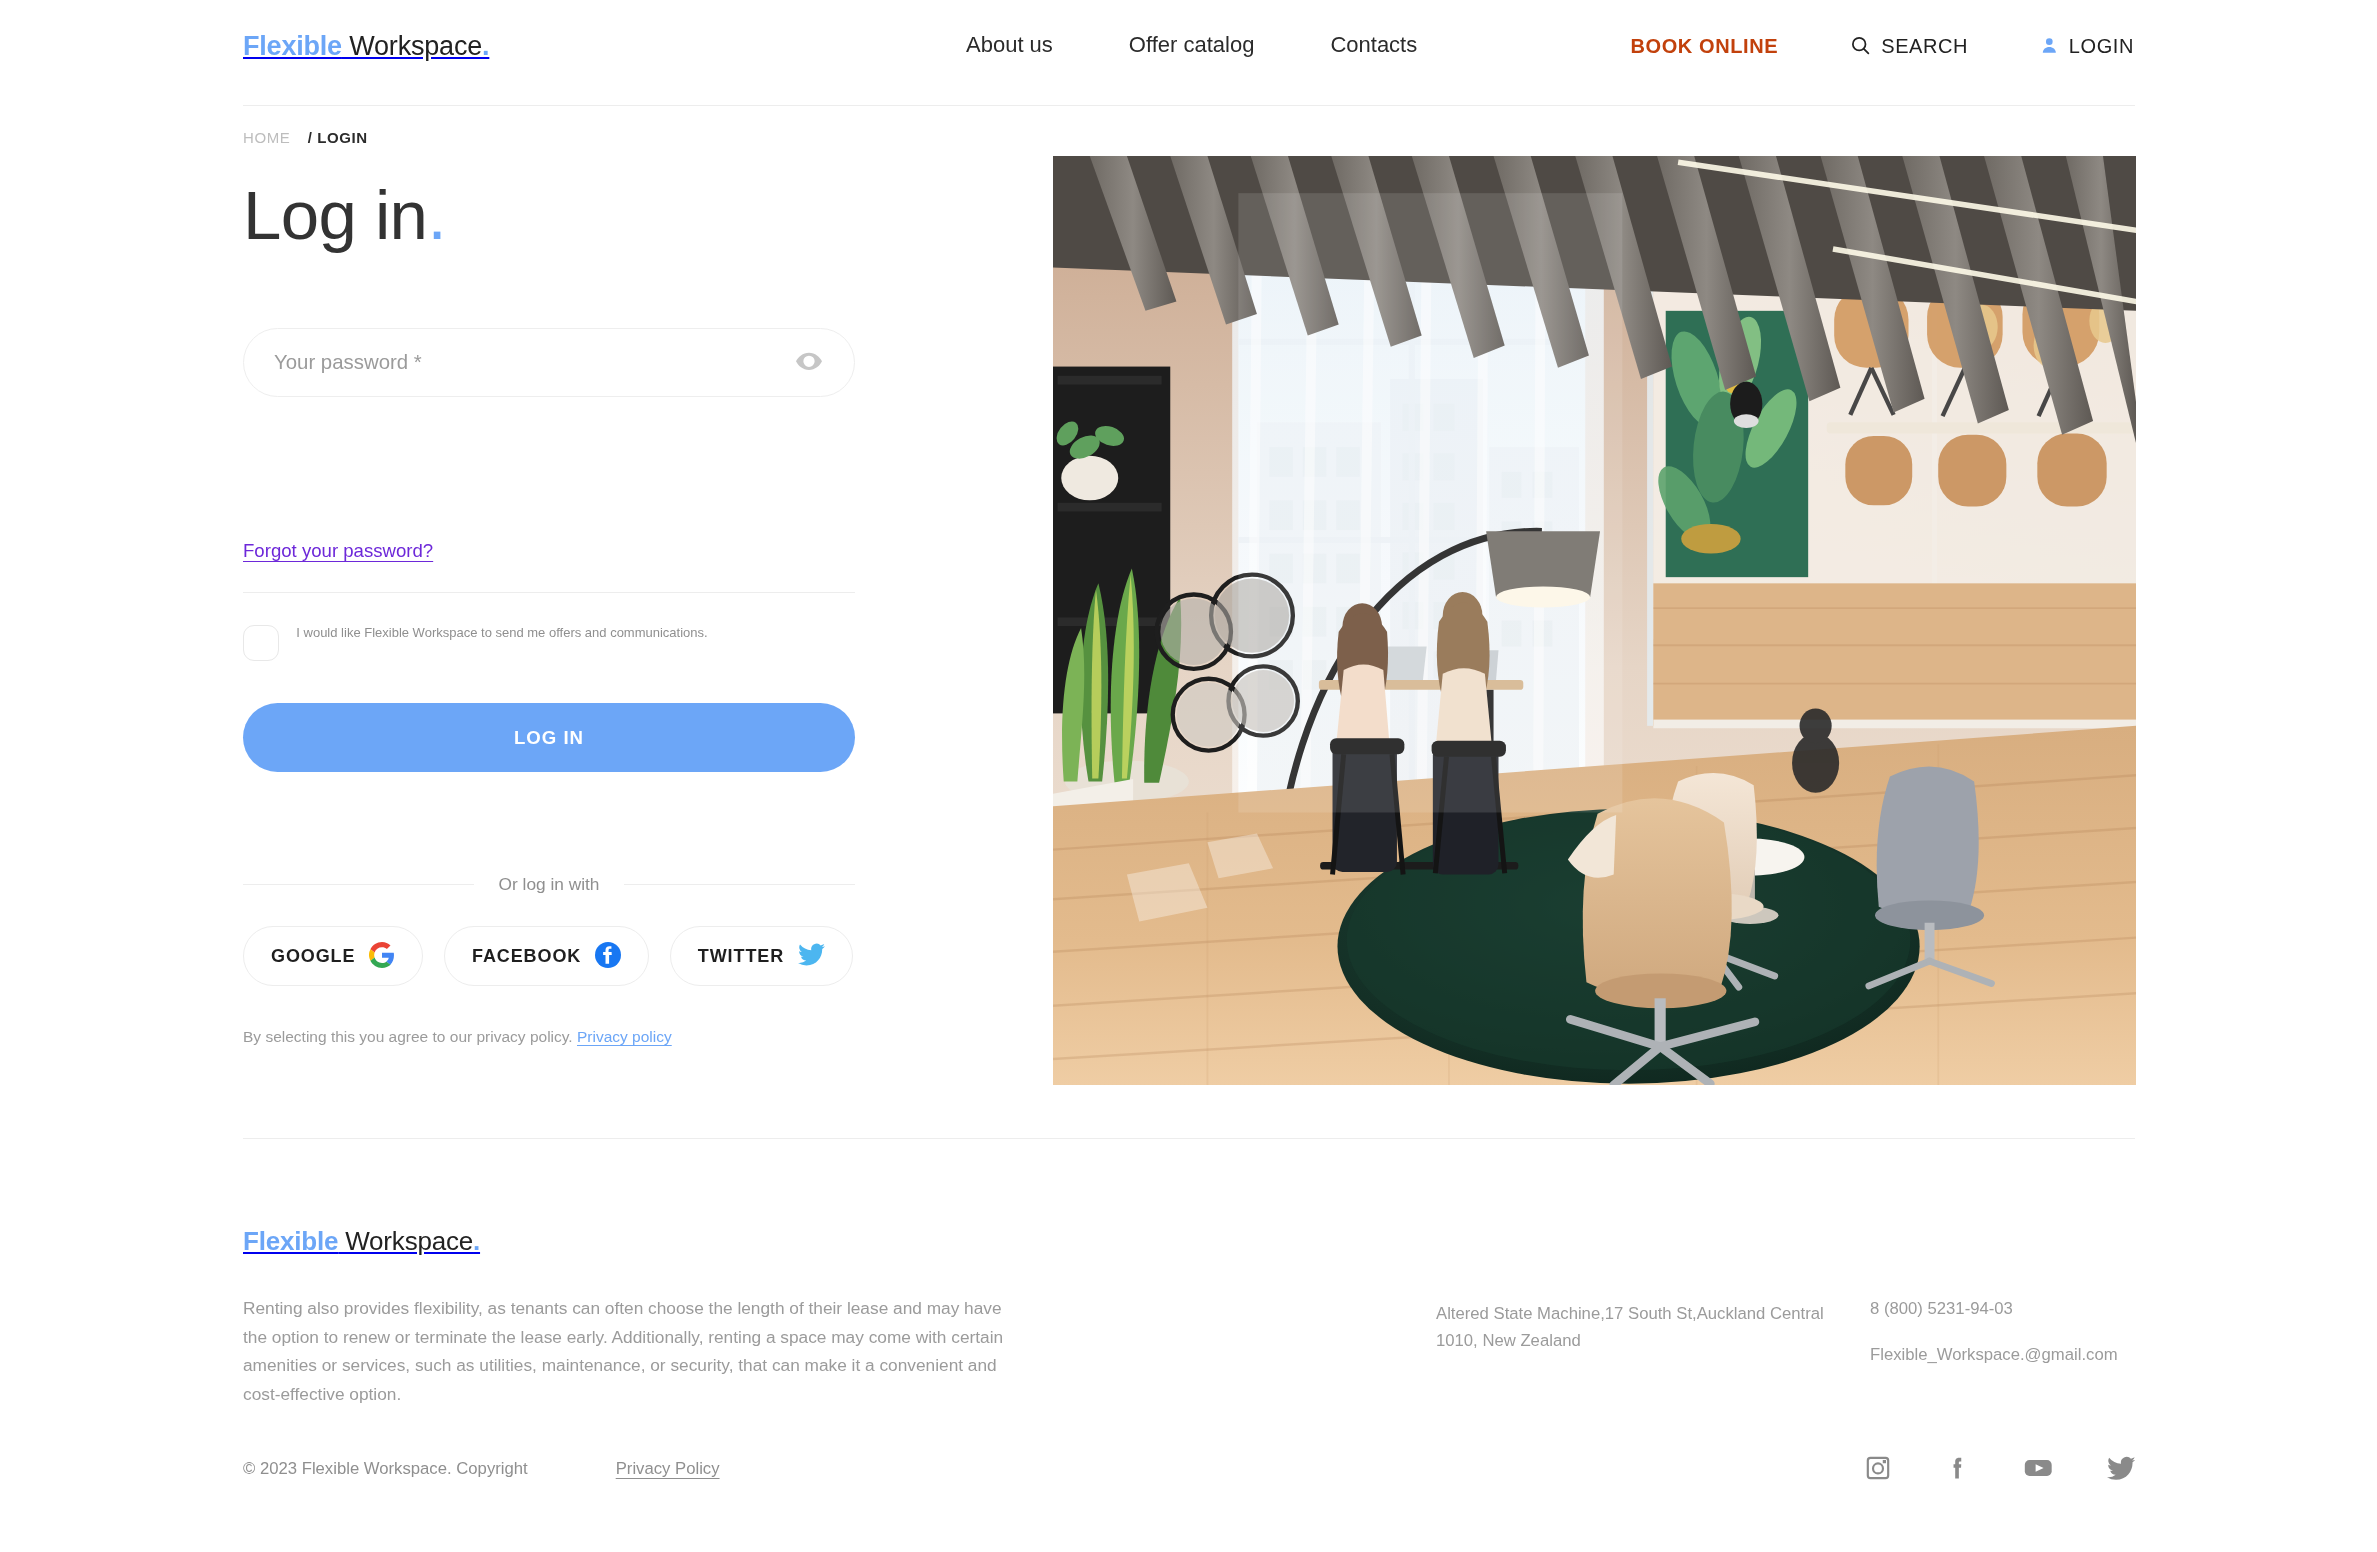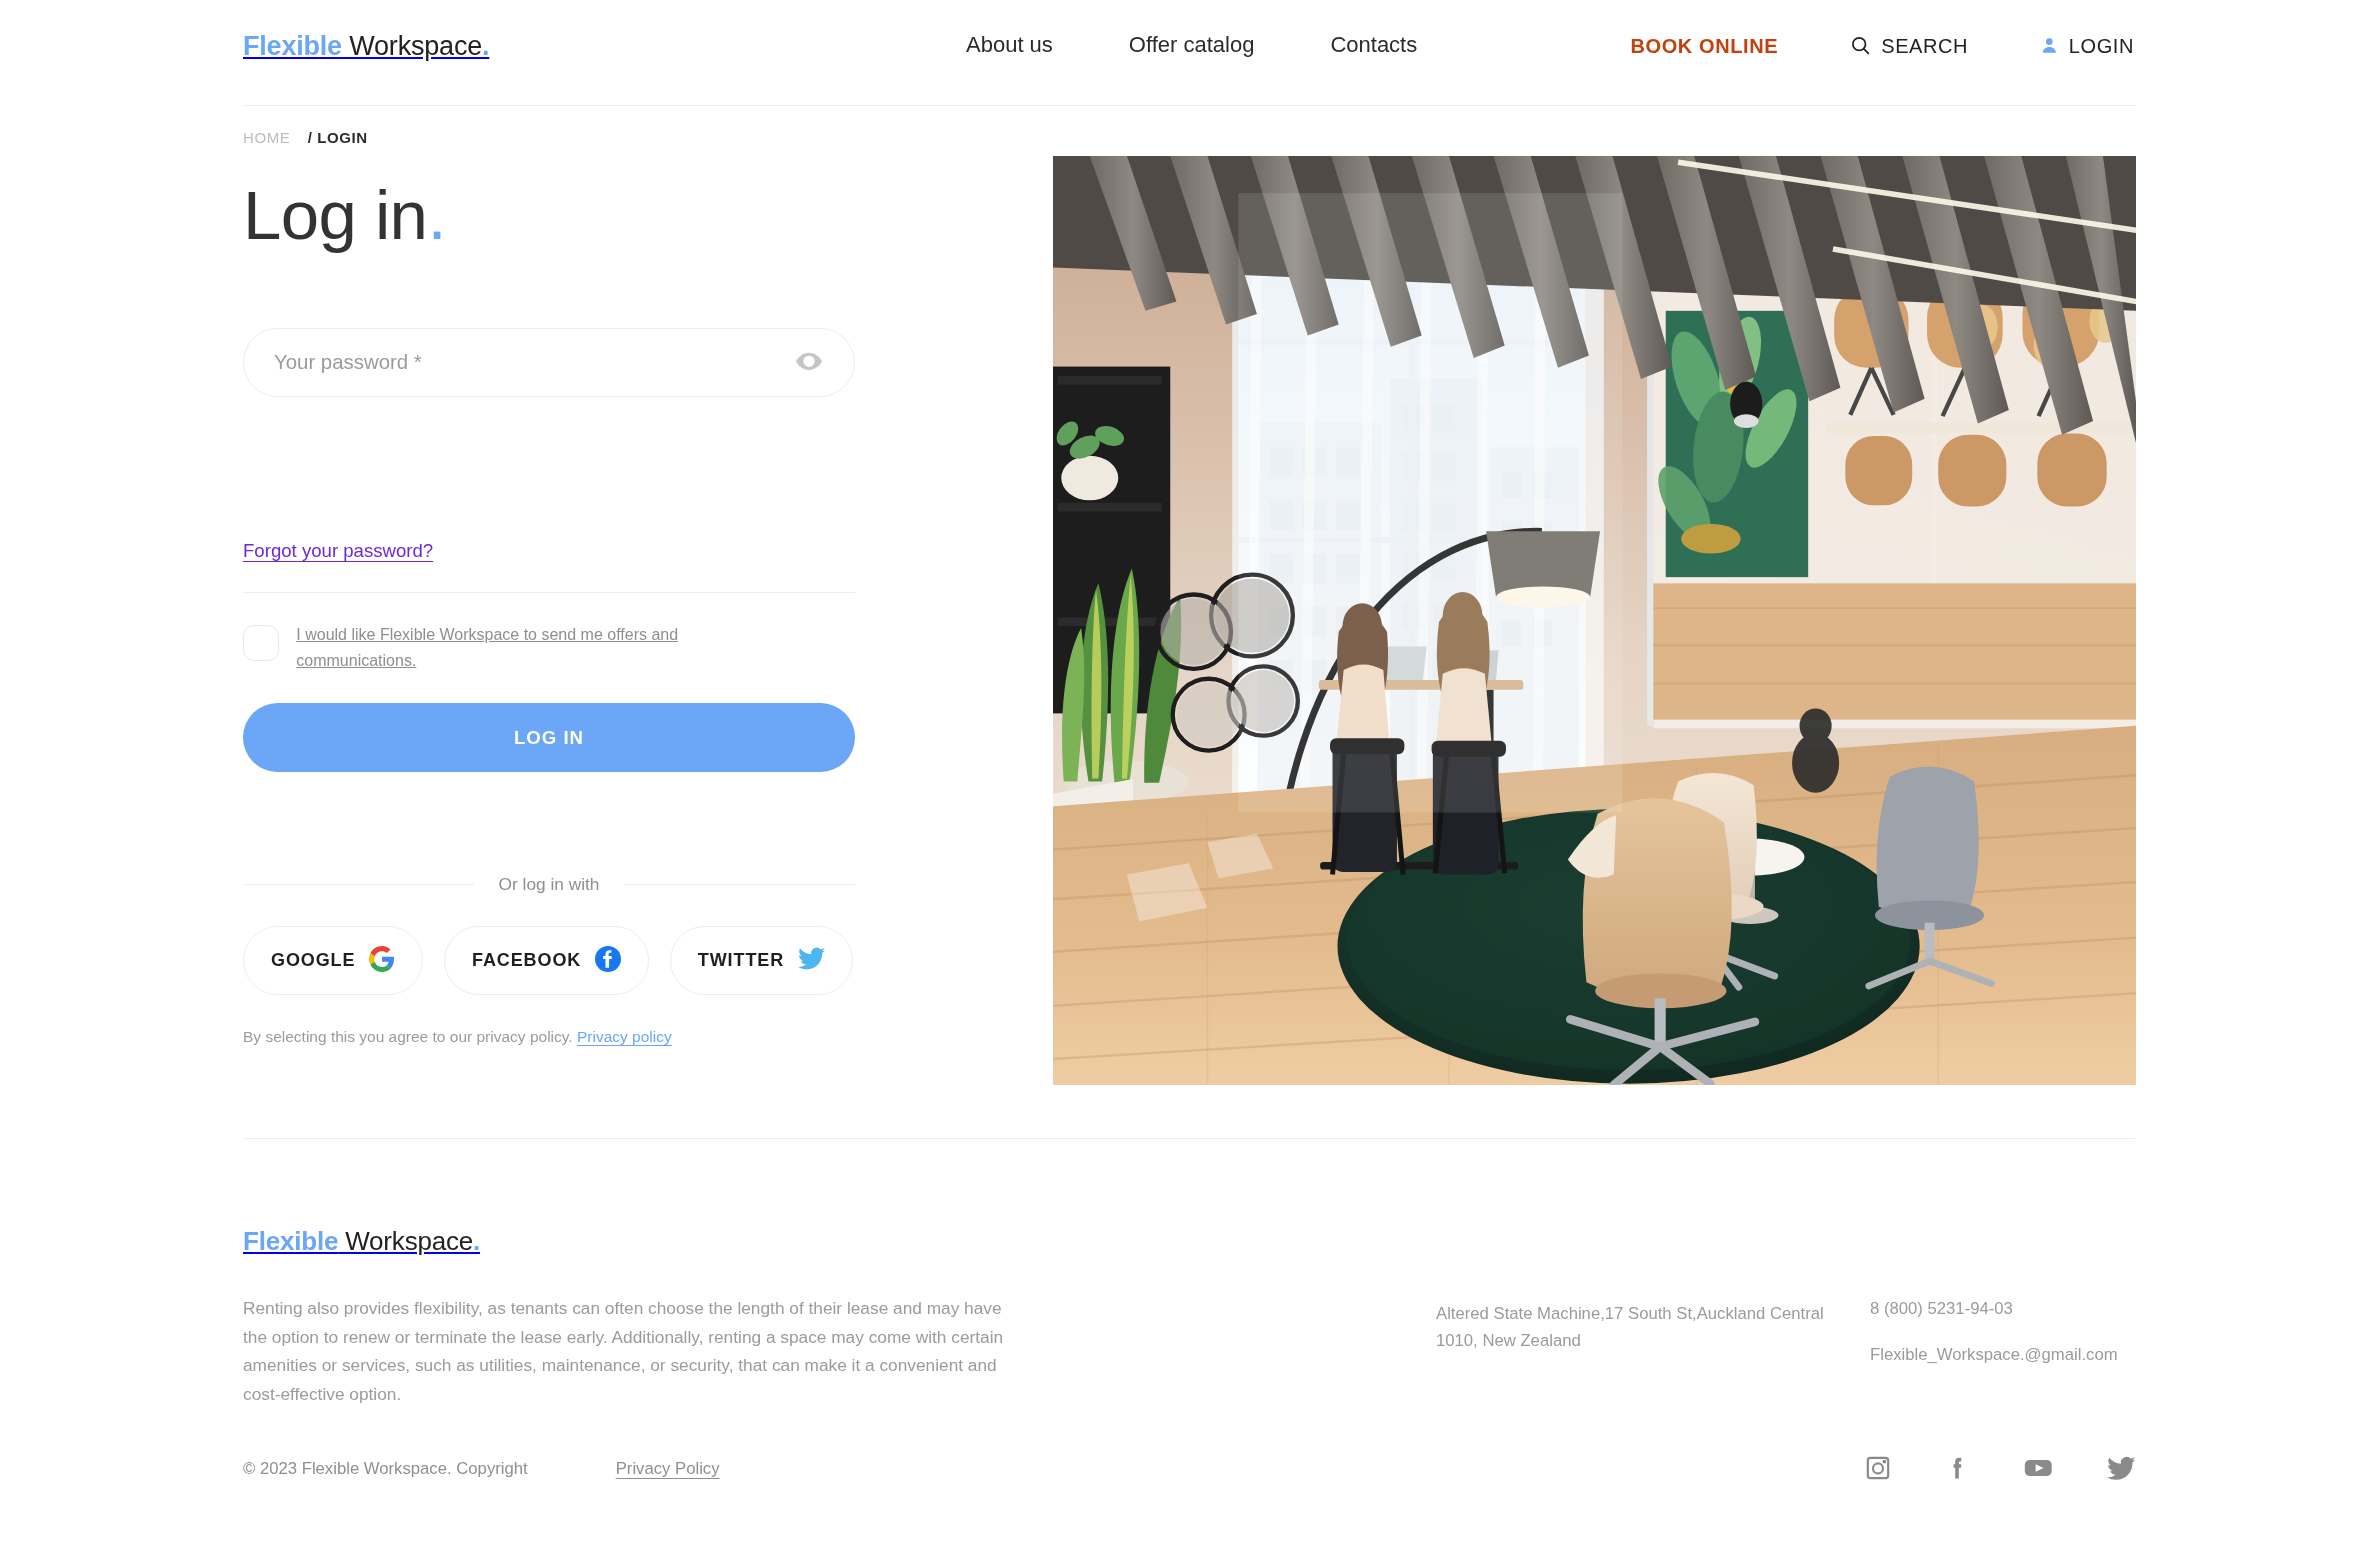--- a/index.html
+++ b/index.html
@@ -112,21 +112,21 @@
   
   .checkrow {
     position: absolute; left: 243px; top: 622px;
     display: flex; align-items: flex-start; gap: 17.3px; width: 514px;
   }
   .checkbox {
     width: 36px; height: 36px; border: 1.2px solid #e8e8e8; border-radius: 11px;
     background: #fff; flex: 0 0 auto; margin-top: 2.5px;
   }
   .checkrow .ctext {
-    font-size: 16px; color: #8f8f8f; line-height: 1.65; max-width: 452px; text-decoration: underline;
+    font-size: 13px; color: #8f8f8f; line-height: 1.65; max-width: 452px;
   }
 
   
   .btn {
     position: absolute; left: 243px; width: 612px; height: 69px;
     border-radius: 35px; display: flex; align-items: center; justify-content: center;
     font-size: 18.6px; letter-spacing: 1px; font-weight: 600; cursor: pointer;
     font-family: "Liberation Sans", sans-serif;
   }
   .btn-login {
@@ -142,21 +142,21 @@
     display: flex; align-items: center; gap: 25px;
   }
   .or-wrap .ln { flex: 1; height: 1.2px; background: #ededed; }
   .or-wrap .or-text { font-size: 17.3px; color: #8f8f8f; white-space: nowrap; }
 
   
   .socials {
     position: absolute; left: 243px; top: 926px; display: flex; gap: 21px;
   }
   .soc-btn {
-    height: 69px; border: 1.2px solid #ededed; border-radius: 35px; background: #fff;
+    height: 60px; border: 1.2px solid #ededed; border-radius: 35px; background: #fff;
     display: flex; align-items: center; justify-content: center; gap: 13.6px;
     padding: 0 27px; cursor: pointer; font-family: "Liberation Sans", sans-serif;
   }
   .soc-btn .lbl {
     font-size: 18px; letter-spacing: 0.9px; font-weight: 600; color: #1f1f1f;
     white-space: nowrap;
   }
 
   .privacy-note {
     position: absolute; left: 243px; top: 1028px;

